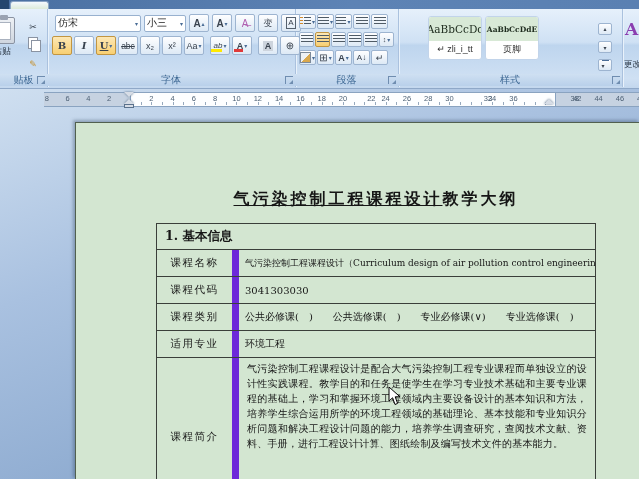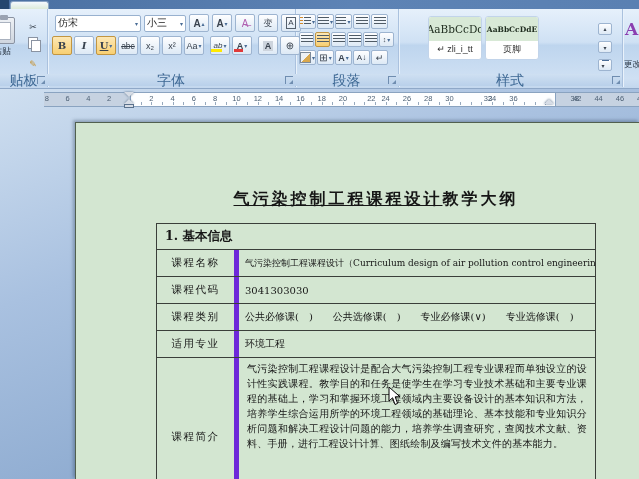--- a/index.html
+++ b/index.html
@@ -9,21 +9,21 @@
   .tabstrip{position:absolute;left:0;top:0;width:639px;height:9px;
     background:linear-gradient(to right,#24466e 0,#24466e 9px,#4a70a2 9px,#5d83b5 55%,#5a80b2 100%);}
   .tab-active{position:absolute;left:10px;top:1px;width:37px;height:8px;
     background:linear-gradient(#f4f9ff,#dcead9 90%);border:1px solid #8aa4c4;border-bottom:none;
     border-radius:3px 3px 0 0;}
   
   .ribbon{position:absolute;left:0;top:9px;width:639px;height:79px;
     background:linear-gradient(#e6f0fb,#cfe1f4 42%,#bed5ee 46%,#cfe0f3 88%,#c3d7ee);
     border-bottom:1px solid #8fa8c8;}
   .grp{position:absolute;top:0;height:78px;border-right:1px solid #aac1de;box-shadow:1px 0 0 #e9f2fb;}
-  .grp-label{position:absolute;left:0;right:0;bottom:1px;height:12px;font-size:14px;
+  .grp-label{position:absolute;left:0;right:0;bottom:1px;height:12px;font-size:10px;
     color:#3c6793;text-align:center;line-height:12px;
     background:linear-gradient(#cfe0f2,#b9d0ea);}
   .launcher{position:absolute;right:2px;bottom:3px;width:7px;height:7px;
     border-left:1px solid #6f8db0;border-top:1px solid #6f8db0;}
   .launcher:after{content:"";position:absolute;right:0;bottom:0;width:0;height:0;
     border-left:4px solid transparent;border-bottom:4px solid #6f8db0;}
   .btn{display:inline-flex;align-items:center;justify-content:center;
     border:1px solid #9db4d0;border-radius:2px;background:linear-gradient(#fefeff,#dde9f5);
     color:#39424e;box-sizing:border-box;}
   .btn.on{background:linear-gradient(#fde8b5,#f8cf72);border-color:#c19542;}
@@ -112,21 +112,21 @@
     border-top:1px solid #51604f;border-left:1px solid #51604f;
     box-shadow:-2px -2px 3px rgba(40,60,90,.35);
     font-family:"DejaVu Serif",serif;color:#161616;}
   .doc-title{position:absolute;left:80px;top:66px;width:440px;text-align:center;
     font-size:16px;font-weight:bold;letter-spacing:3px;white-space:nowrap;}
   .doc-title .ul{text-decoration:underline;}
   .tbl{position:absolute;left:80px;top:100px;width:440px;border:1px solid #3a3f3a;
     border-bottom:none;box-sizing:border-box;background:transparent;}
   .trow{display:flex;border-bottom:1px solid #3a3f3a;box-sizing:border-box;}
   .thead{height:26px;align-items:center;font-weight:bold;font-size:12.5px;padding-left:8px;box-sizing:border-box;}
-  .lcell{width:82px;min-width:82px;border-right:5px solid #6d28d9;box-sizing:border-box;
+  .lcell{width:82px;min-width:82px;border-right:7px solid #6d28d9;box-sizing:border-box;
     display:flex;align-items:center;justify-content:center;font-size:10.5px;letter-spacing:1.5px;}
   .vcell{flex:1;display:flex;align-items:center;padding:0 6px;font-size:10px;
     white-space:nowrap;overflow:hidden;}
   .h27{height:27px;}
   .r-intro{height:200px;}
   .r-intro .lcell{align-items:flex-start;}
   .r-intro .lcell span{margin-top:72px;}
   .r-intro .vcell{display:block;white-space:normal;padding:3px 8px;font-size:10px;
     line-height:15px;text-align:justify;letter-spacing:.2px;}
   .vsmall{font-size:9px;}

